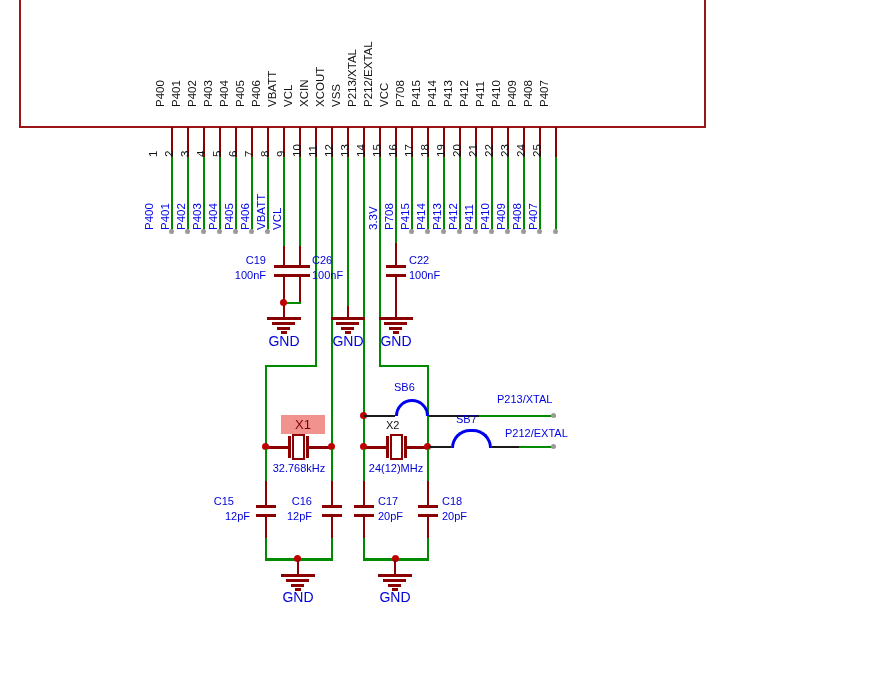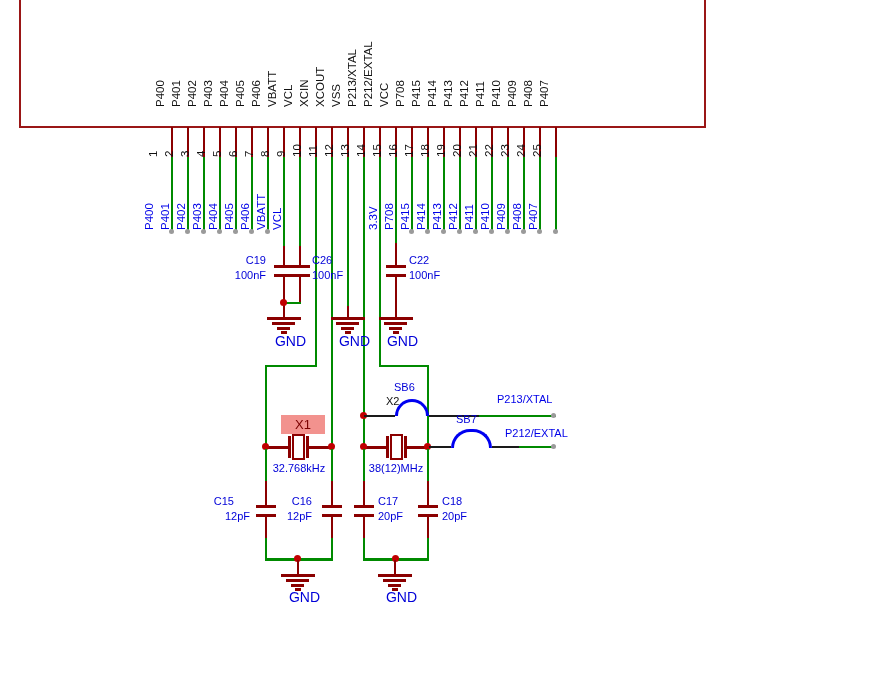--- a/index.html
+++ b/index.html
@@ -13,21 +13,21 @@
   .edot{position:absolute;width:5px;height:5px;border-radius:50%;background:#9A9A9A;}
   .vtext{position:absolute;height:12px;line-height:12px;font-size:11.5px;white-space:nowrap;
          transform-origin:0 100%;transform:rotate(-90deg);}
   .vk{color:#111;}
   .vb{color:#0000E8;}
   .lbl{position:absolute;font-size:11px;white-space:nowrap;color:#0000D8;line-height:14px;}
   .blk{color:#111;}
   .netb{color:#0000E8;}
   .rt{width:70px;text-align:right;}
   .ctw{width:84px;text-align:center;}
-  .gnd{width:44px;text-align:right;font-size:14px;}
+  .gnd{width:44px;text-align:center;font-size:14px;}
   .icbox{position:absolute;left:19px;top:-8px;width:687px;height:136px;box-sizing:border-box;
          border:2px solid #9A1616;background:#fff;}
   .arc{position:absolute;border:3.5px solid #0000F0;border-bottom:none;box-sizing:border-box;}
   .xrect{position:absolute;border:2.5px solid #8B0000;background:#fff;box-sizing:border-box;}
   .hilite{position:absolute;left:281px;top:415px;width:44px;height:19px;background:#F2928E;
           text-align:center;line-height:19px;font-size:13px;color:#7A0000;}
   .note{position:absolute;left:232px;top:629px;font-family:"Liberation Serif","DejaVu Serif",serif;
         font-size:18px;color:#FF0000;white-space:nowrap;}
 </style>
 </head>
@@ -275,22 +275,22 @@
   <div>
     <div class="ln r" style="left:363px;top:446px;width:24px;height:2.5px"></div>
     <div class="ln r" style="left:407px;top:446px;width:21px;height:2.5px"></div>
     <div class="ln r" style="left:386px;top:436px;width:3px;height:22px"></div>
     <div class="ln r" style="left:404px;top:436px;width:3px;height:22px"></div>
     <div class="xrect" style="left:390px;top:434px;width:13px;height:26px"></div>
   </div>
   <div class="dot" style="left:360px;top:443px"></div>
   <div class="dot" style="left:424px;top:443px"></div>
   <div class="dot" style="left:360px;top:412px"></div>
-  <div class="lbl blk" style="left:386px;top:394px">X2</div>
-  <div class="lbl ctw" style="left:354px;top:461px">38(12)MHz</div>
+  <div class="lbl blk" style="left:386px;top:418px">X2</div>
+  <div class="lbl ctw" style="left:354px;top:461px">24(12)MHz</div>
 
   <div>
     <div class="ln k" style="left:364px;top:415px;width:31px;height:2px"></div>
     <div class="arc" style="left:395px;top:399px;width:34px;height:17px;border-radius:17px 17px 0 0"></div>
     <div class="ln k" style="left:429px;top:415px;width:50px;height:2px"></div>
   </div>
   <div class="lbl" style="left:394px;top:380px">SB6</div>
   <div class="ln g" style="left:479px;top:415px;width:77px;height:2px"></div>
   <div class="edot" style="left:551px;top:413px"></div>
   <div class="lbl netb" style="left:497px;top:392px">P213/XTAL</div>

